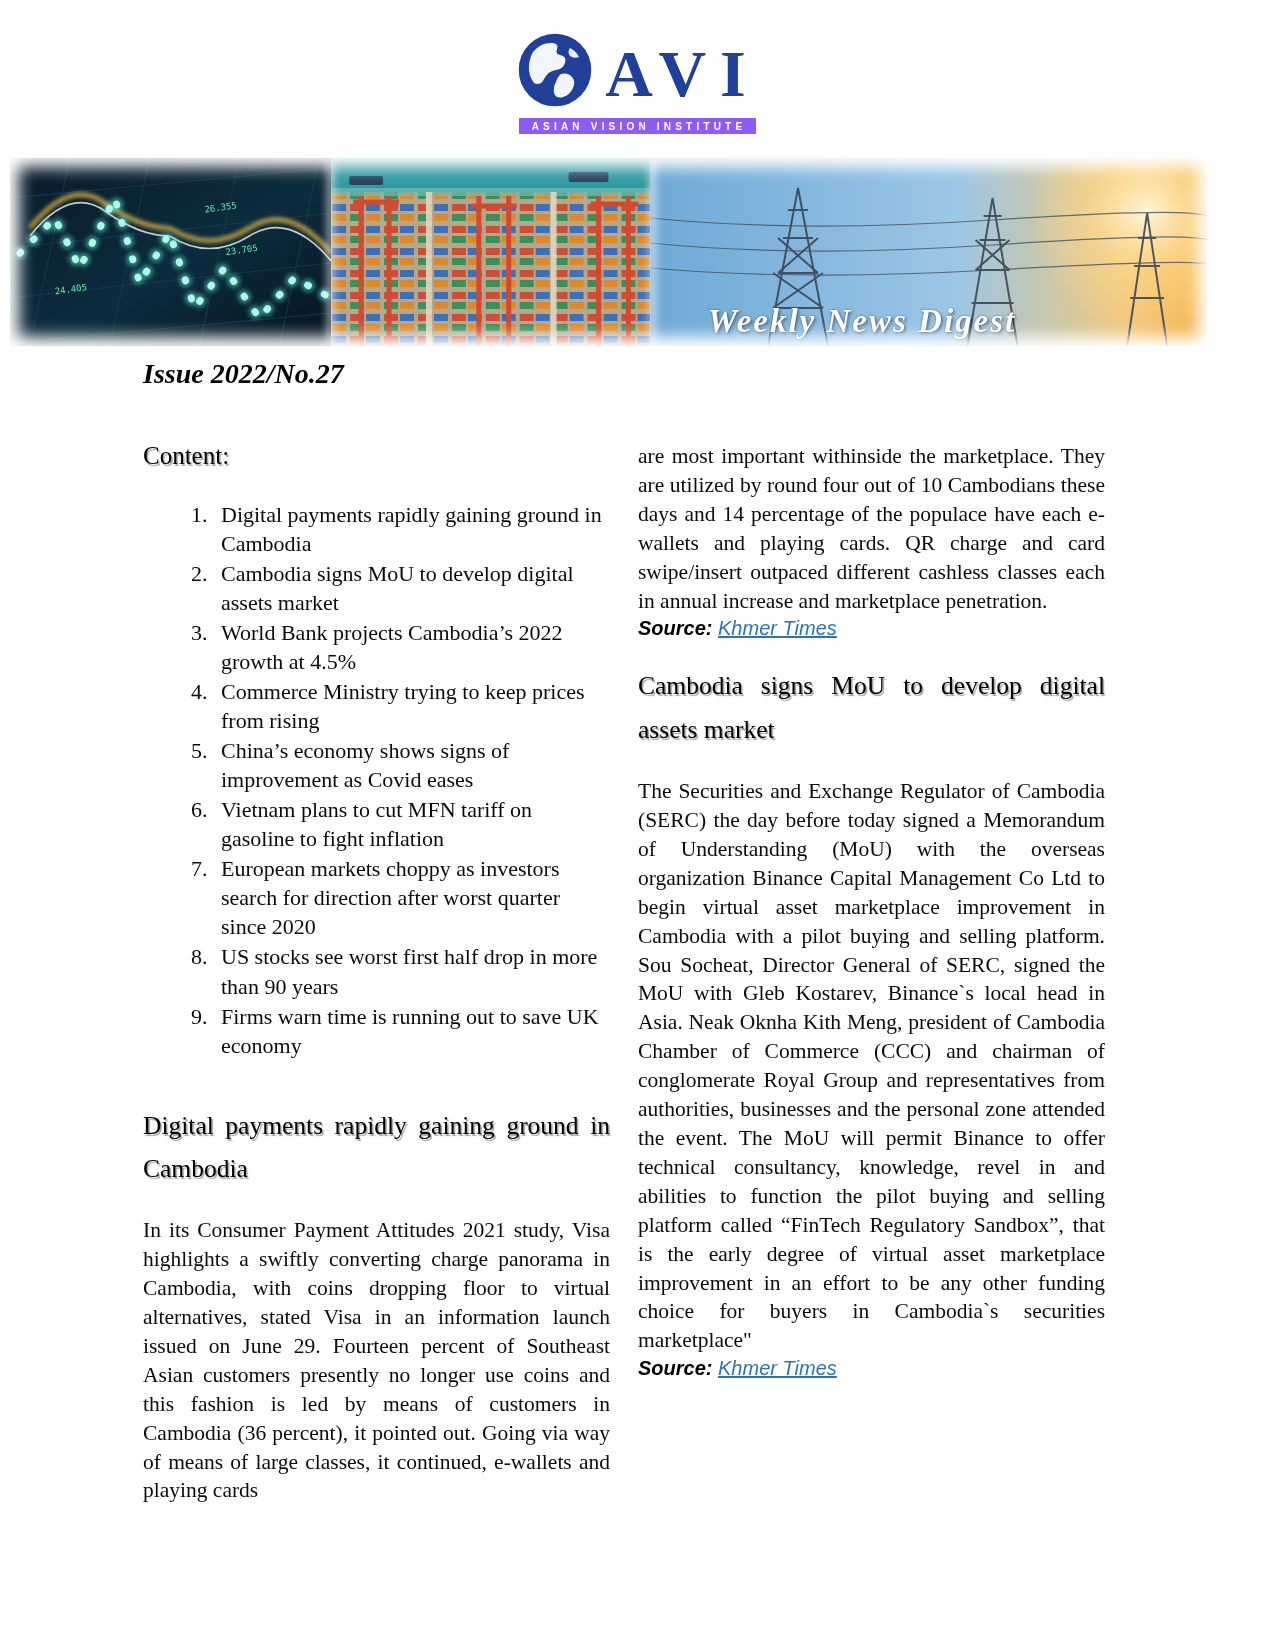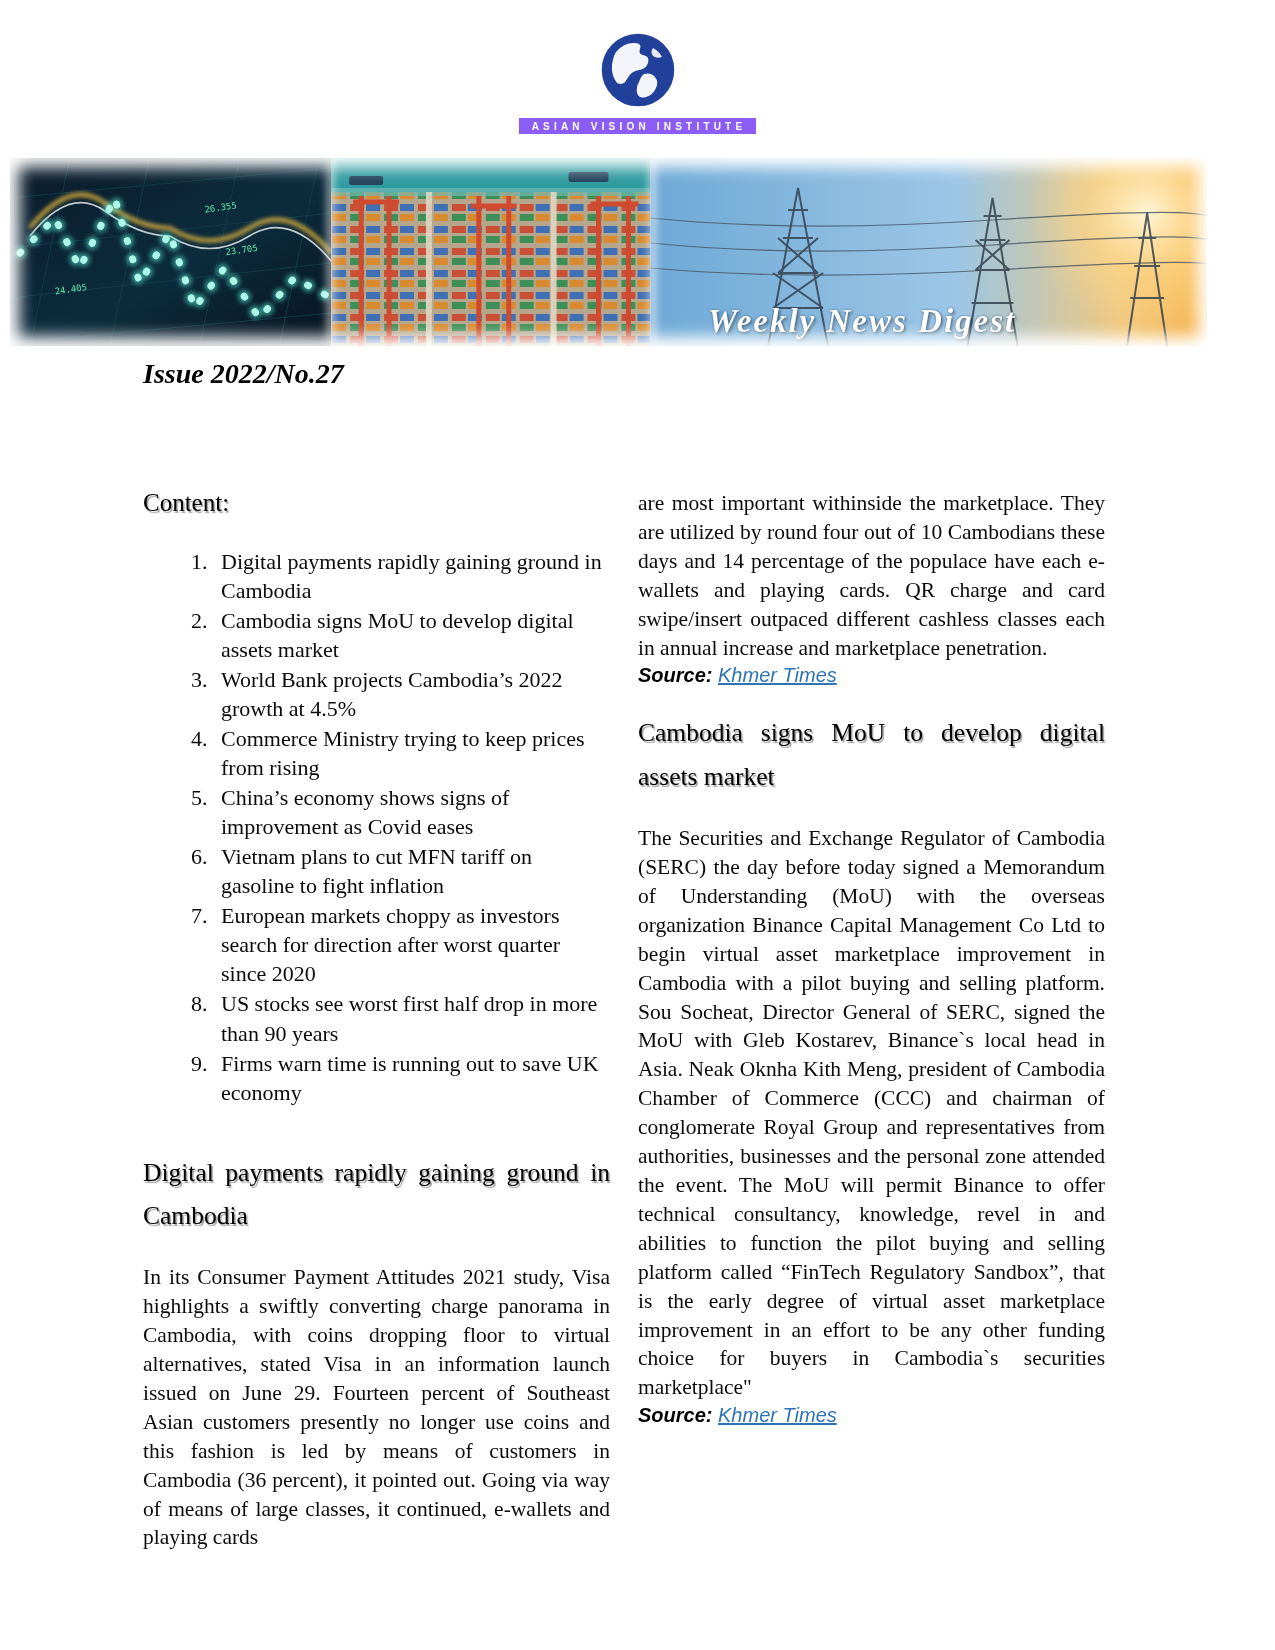--- a/index.html
+++ b/index.html
@@ -28,21 +28,21 @@
                      font-family: "Liberation Serif", serif; font-style: italic; font-weight: bold; font-size: 33px;
                      color: #ffffff; letter-spacing: 2px;
                      text-shadow: 0 0 2px rgba(40,70,110,.9), 2px 2px 3px rgba(0,0,0,.35); }
 
   
   .issue-wrap { padding: 12px 80px 0 143px; text-align: left; }
   .issue-line { font-family: "Liberation Serif", serif; font-weight: bold; font-style: italic; font-size: 28px; color: #000; }
 
   
   .columns { display: flex; gap: 28px; padding: 0 170px 0 143px; margin-top: 52px; }
-  .col { flex: 1 1 0; min-width: 0; margin-top: 47px; }
+  .col { flex: 1 1 0; min-width: 0; }
 
   .content-heading { font-size: 25px; color: #000;
                      text-shadow: 1.5px 1.5px 1px rgba(130,130,130,.75); }
   ol.toc { margin: 30px 0 0 70px; font-size: 22px; line-height: 1.32; }
   ol.toc li { padding-left: 8px; margin-bottom: 1px; }
 
   h2.article-heading { font-weight: normal; font-size: 25.5px; line-height: 1.7; text-align: justify;
                        margin-top: 44px; color: #000;
                        text-shadow: 1.5px 1.5px 1px rgba(130,130,130,.75); }
   h2.first-right { margin-top: 24px; }
@@ -62,20 +62,21 @@
     <div class="logo-row">
       <span>
         <svg width="80" height="80" viewBox="0 0 80 80" aria-hidden="true">
           <circle cx="40" cy="40" r="37" fill="#21409a"></circle>
           <circle cx="40" cy="40" r="37" fill="none" stroke="#ffffff" stroke-width="1.5"></circle>
           <path d="M18 22 q8 -10 20 -9 q6 1 4 6 q-2 5 3 6 q7 1 5 8 q-2 6 -9 7 q-8 1 -12 9 q-3 7 -10 4 q-6 -8 -5 -18 q1 -8 4 -13z" fill="#ffffff" opacity="0.95"></path>
           <path d="M46 44 q7 -2 11 3 q4 5 1 11 q-3 7 -10 9 q-7 2 -9 -4 q-1 -6 2 -11 q2 -6 5 -8z" fill="#ffffff" opacity="0.95"></path>
           <path d="M55 18 q6 3 9 9 q-5 2 -9 -1 q-3 -4 0 -8z" fill="#ffffff" opacity="0.9"></path>
         </svg>
       </span>
+      <span class="logo-acronym">AVI</span>
     </div>
     <div class="logo-bar">ASIAN VISION INSTITUTE</div>
   </div>
 
   <div class="banner">
     <svg class="banner-art" viewBox="0 0 1200 188" preserveAspectRatio="none" aria-hidden="true">
       <defs>
         <linearGradient id="darkTech" x1="0" y1="0" x2="1" y2="1">
           <stop offset="0" stop-color="#0a1a2b"></stop>
           <stop offset="0.55" stop-color="#0c2c3d"></stop>

